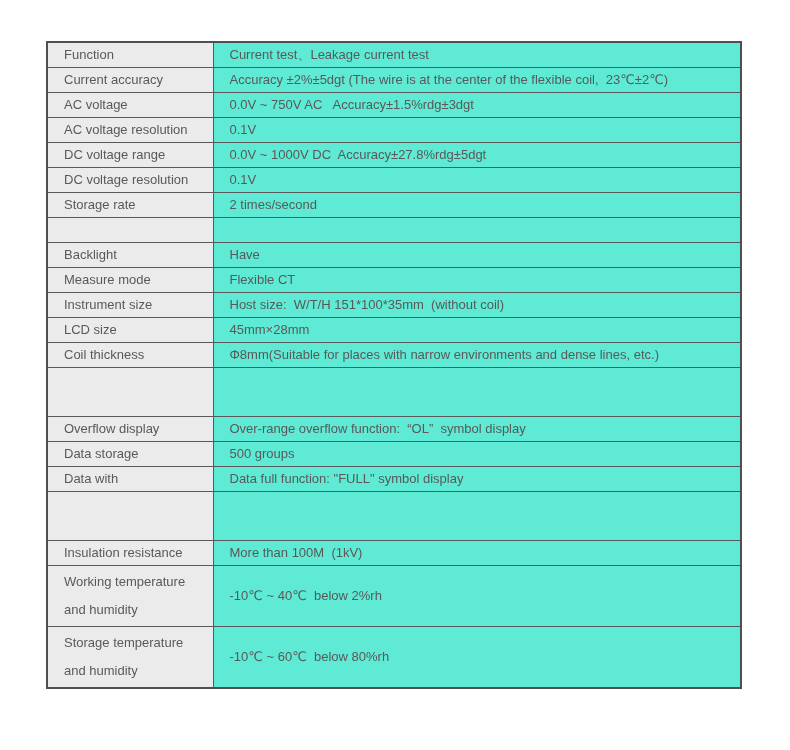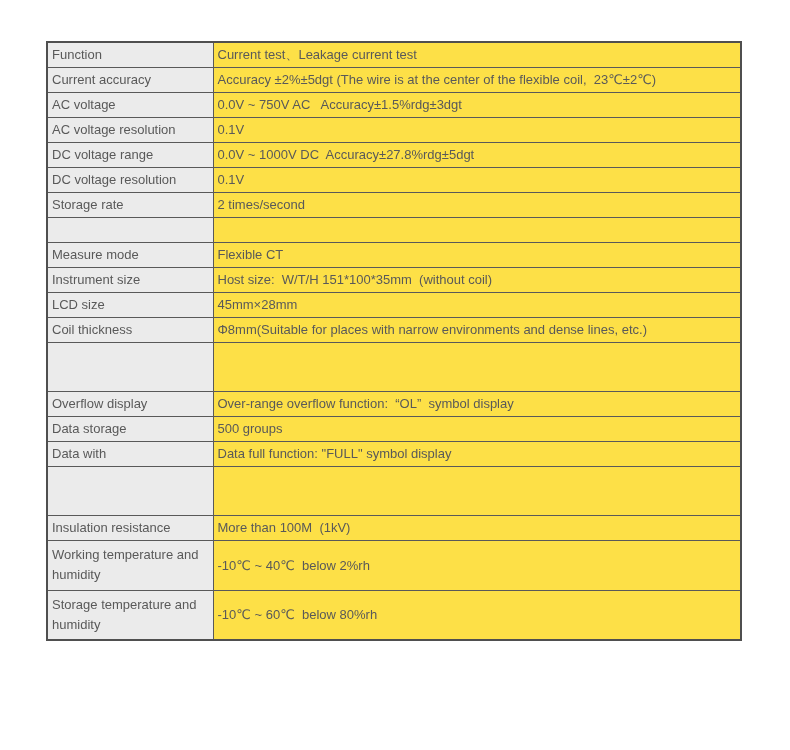--- a/index.html
+++ b/index.html
@@ -25,35 +25,35 @@
     border-collapse: collapse;
     table-layout: fixed;
     border: 2px solid #4f4f4f;
   }
   table.spec col.c-label { width: 166px; }
   table.spec td {
     border: 1px solid #595959;
     font-size: 13px;
     color: #595959;
     vertical-align: middle;
-    padding: 2px 4px;
+    padding: 2px 16px;
     white-space: pre-wrap;
     overflow: hidden;
     line-height: 19px;
   }
   table.spec td.label {
     background: #ebebeb;
   }
   table.spec td.value {
-    background: #fde047;
+    background: #5eead4;
   }
   tr.normal  { height: 25px; }
   tr.tall    { height: 49px; }
   tr.twoline { height: 50px; }
-  tr.twoline td.label { line-height: 20px; }
+  tr.twoline td.label { line-height: 28px; }
 </style>
 </head>
 <body>
 
 <div class="page">
   <table class="spec">
     <colgroup>
         <col class="c-label">
         <col class="c-value">
       </colgroup>
@@ -82,20 +82,24 @@
         <td class="label">DC voltage resolution</td>
         <td class="value">0.1V</td>
       </tr>
       <tr class="normal">
         <td class="label">Storage rate</td>
         <td class="value">2 times/second</td>
       </tr>
       <tr class="normal">
         <td class="label"></td>
         <td class="value"></td>
+      </tr>
+      <tr class="normal">
+        <td class="label">Backlight</td>
+        <td class="value">Have</td>
       </tr>
       <tr class="normal">
         <td class="label">Measure mode</td>
         <td class="value">Flexible CT</td>
       </tr>
       <tr class="normal">
         <td class="label">Instrument size</td>
         <td class="value">Host size:  W/T/H 151*100*35mm  (without coil)</td>
       </tr>
       <tr class="normal">

